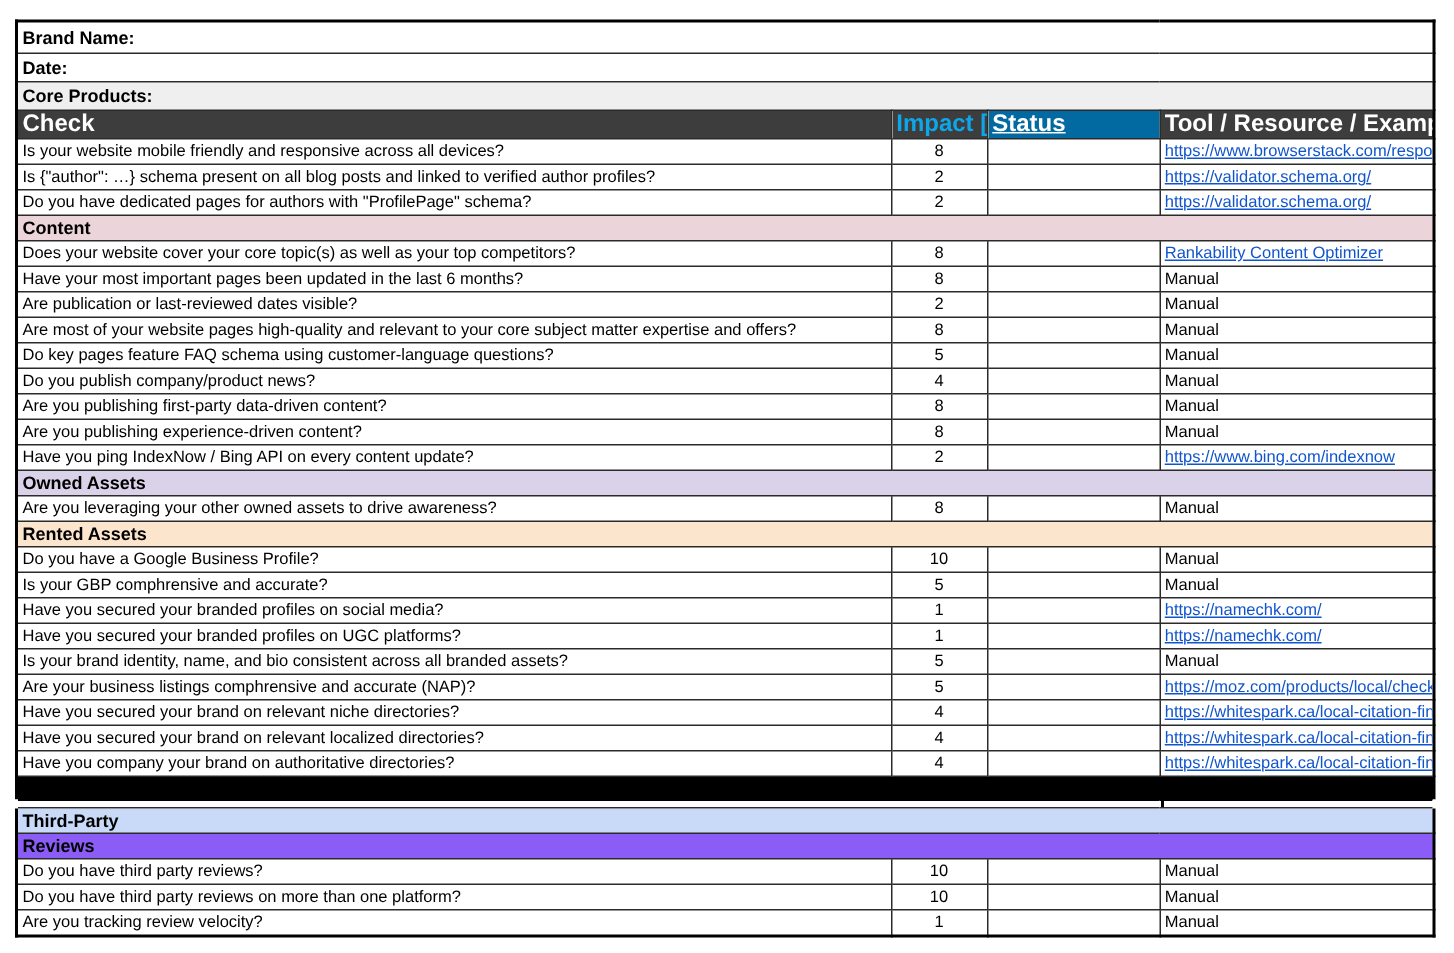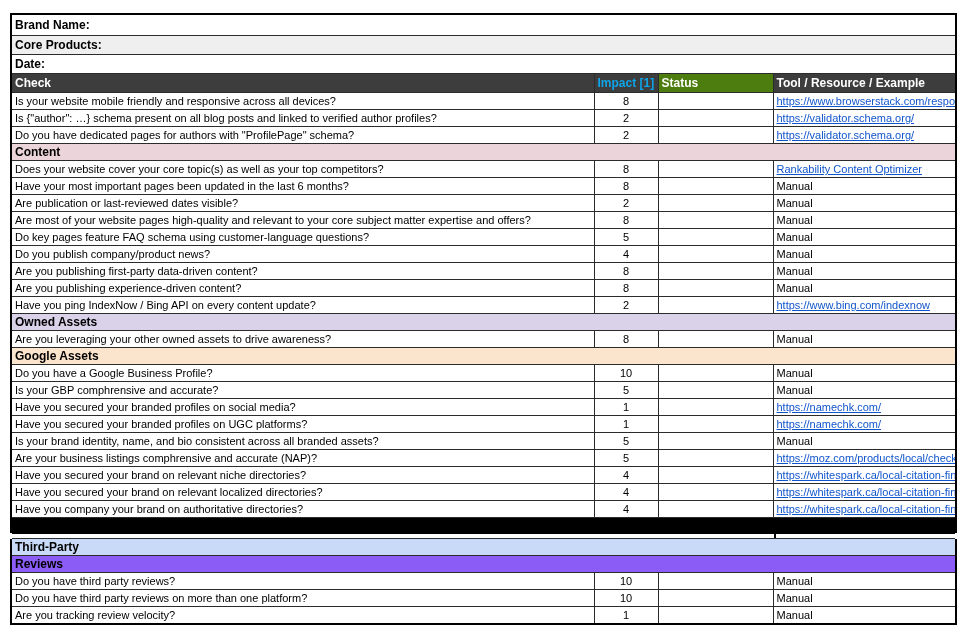--- a/index.html
+++ b/index.html
@@ -36,21 +36,21 @@
   tr.info-row td {
     height: 18px;
     font-weight: bold;
     font-size: 12px;
   }
   tr.info-row.first td { height: 20px; }
   tr.col-header th {
     height: 18px;
     text-align: left;
     font-weight: bold;
-    font-size: 12px;
+    font-size: 16px;
   }
   tr.data-row td { height: 16px; background: #ffffff; }
   tr.section-row td {
     height: 16px;
     font-weight: bold;
     font-size: 12px;
     margin-left: 35px;
   }
   td.impact { text-align: center; }
   td.tool a {
@@ -89,29 +89,29 @@
       <col style="width:583px">
       <col style="width:64px">
       <col style="width:115px">
       <col style="width:183px">
     </colgroup>
     <tbody>
         <tr class="info-row first">
           <td colspan="4" style="background:#fff">Brand Name:</td>
         </tr>
         <tr class="info-row">
+          <td colspan="4" style="background:#fff">Date:</td>
+        </tr>
+        <tr class="info-row">
           <td colspan="4" style="background:#efefef">Core Products:</td>
-        </tr>
-        <tr class="info-row">
-          <td colspan="4" style="background:#fff">Date:</td>
         </tr>
         <tr class="col-header">
           <th style="background:#3d3d3d;color:#ffffff;">Check</th>
           <th style="background:#3d3d3d;color:#0ea5e9;">Impact [1]</th>
-          <th style="background:#4d7c0f;color:#ffffff;">Status</th>
+          <th style="background:#0369a1;color:#ffffff;text-decoration:underline;">Status</th>
           <th style="background:#3d3d3d;color:#ffffff;">Tool / Resource / Example</th>
         </tr>
         <tr class="data-row">
           <td class="check">Is your website mobile friendly and responsive across all devices?</td>
           <td class="impact">8</td>
           <td class="status"></td>
           <td class="tool"><a style="color:#1155cc">https://www.browserstack.com/responsive</a></td>
         </tr>
         <tr class="data-row">
           <td class="check">Is {"author": …} schema present on all blog posts and linked to verified author profiles?</td>
@@ -185,21 +185,21 @@
         <tr class="section-row">
           <td colspan="4" style="background:#d9d2e9">Owned Assets</td>
         </tr>
         <tr class="data-row">
           <td class="check">Are you leveraging your other owned assets to drive awareness?</td>
           <td class="impact">8</td>
           <td class="status"></td>
           <td class="tool"><span>Manual</span></td>
         </tr>
         <tr class="section-row">
-          <td colspan="4" style="background:#fce5cd">Google Assets</td>
+          <td colspan="4" style="background:#fce5cd">Rented Assets</td>
         </tr>
         <tr class="data-row">
           <td class="check">Do you have a Google Business Profile?</td>
           <td class="impact">10</td>
           <td class="status"></td>
           <td class="tool"><span>Manual</span></td>
         </tr>
         <tr class="data-row">
           <td class="check">Is your GBP comphrensive and accurate?</td>
           <td class="impact">5</td>

